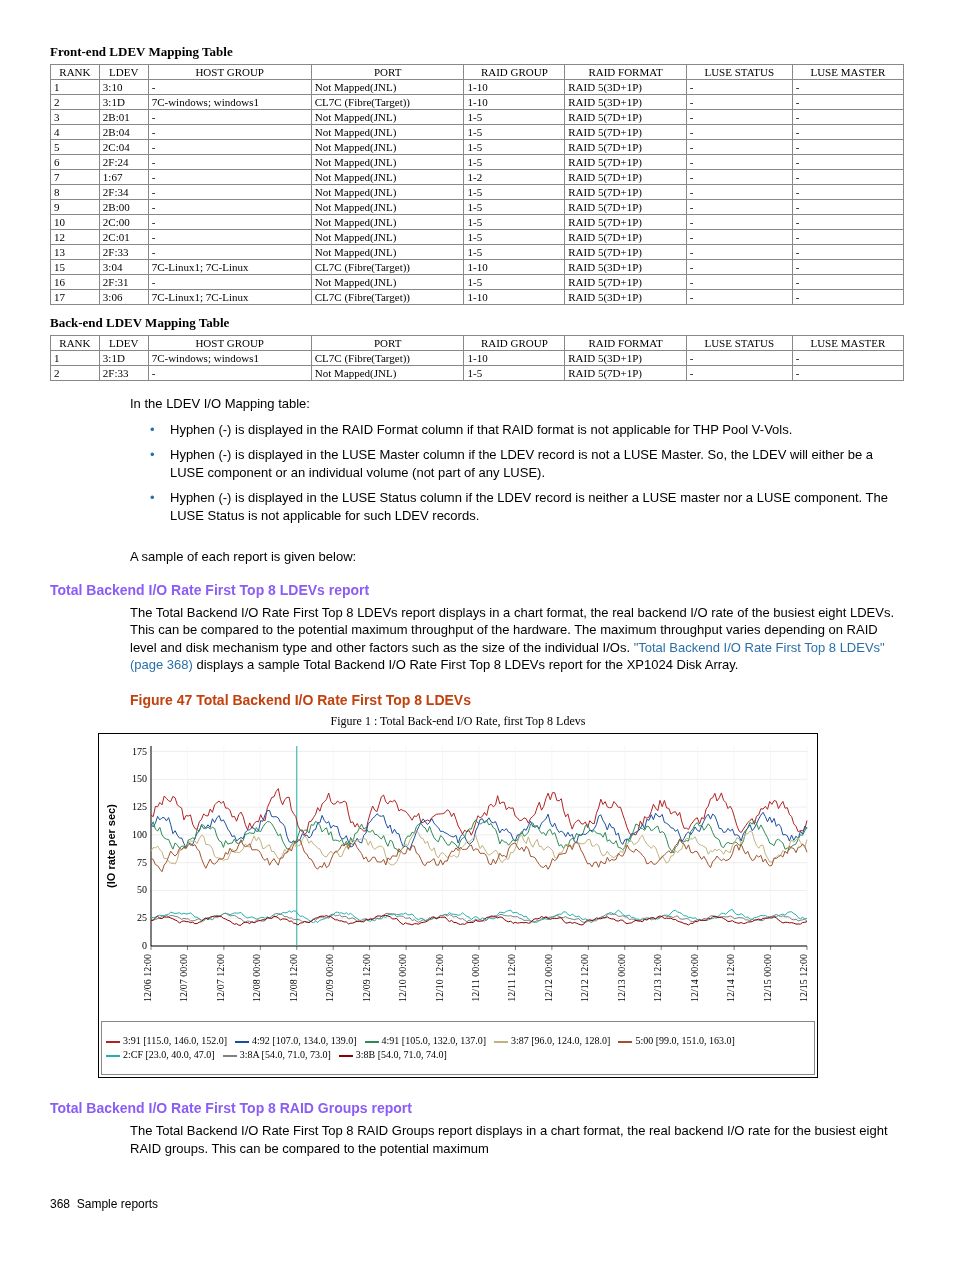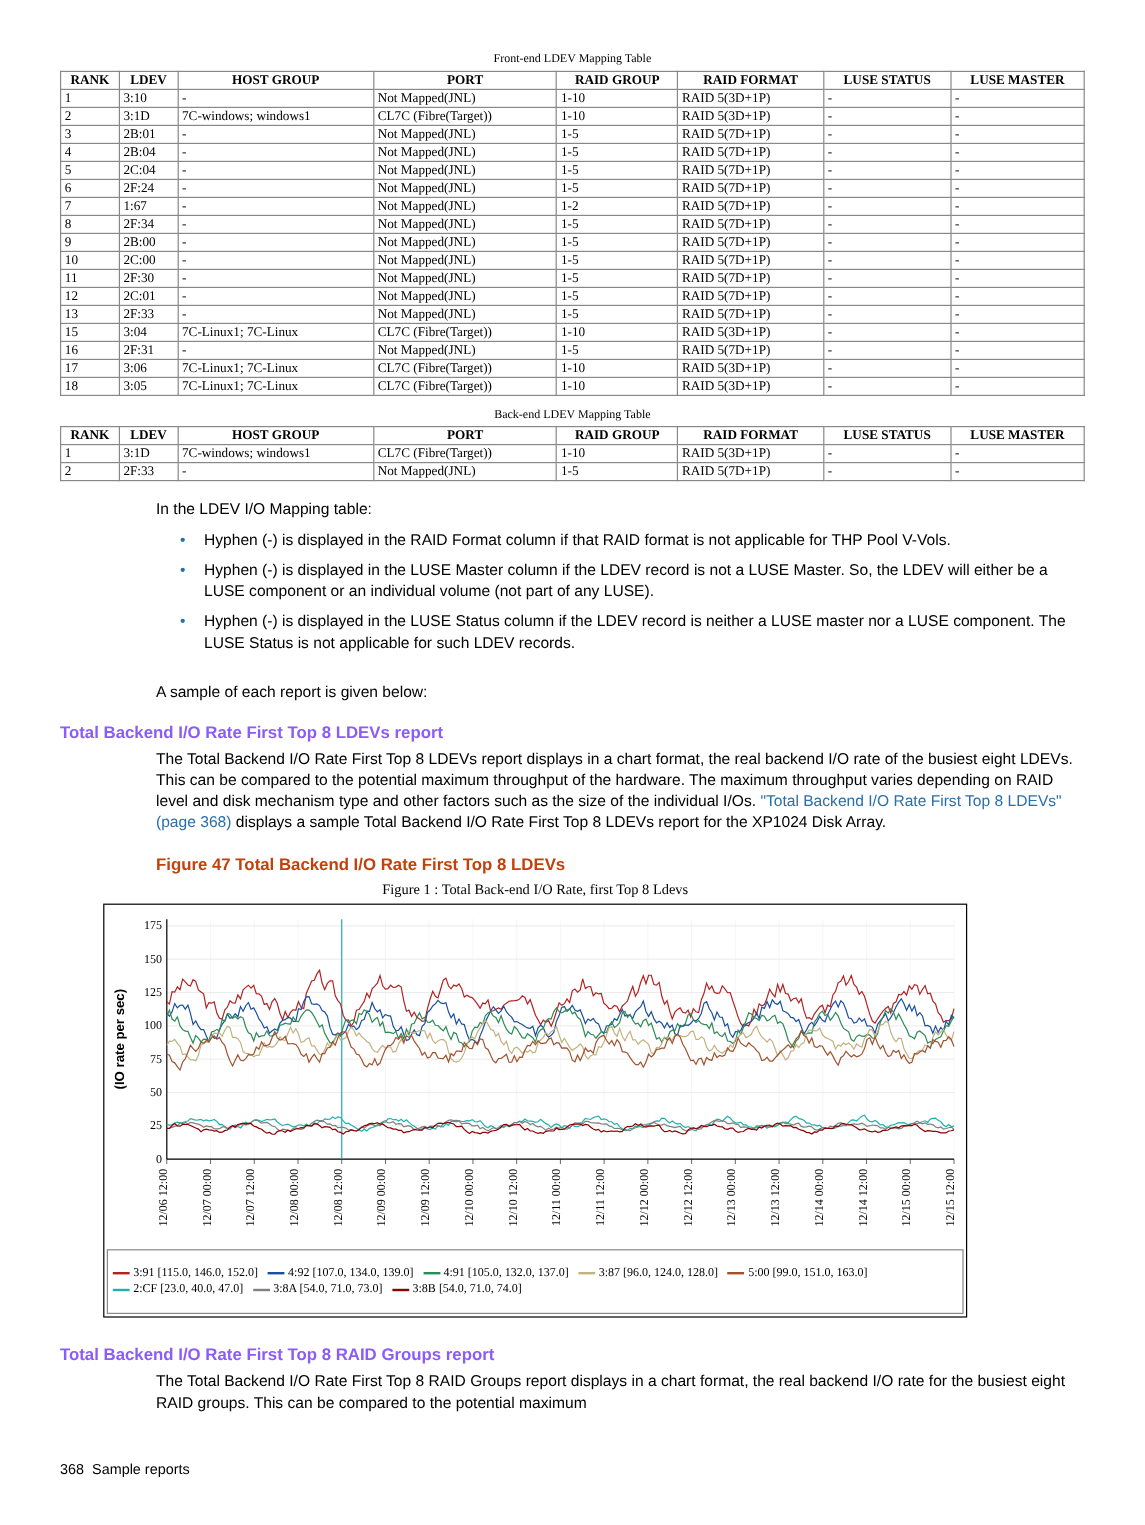--- a/index.html
+++ b/index.html
@@ -1,27 +1,27 @@
 <!DOCTYPE html>
 <html><head>
   <meta charset="utf-8">
   <style>
     body { font-family: Arial, Helvetica, sans-serif; font-size: 13px; color: #000; margin: 0; padding: 40px 50px; width: 854px; }
-    .table-caption { font-family: "Times New Roman", serif; font-size: 10px; font-weight: normal; text-align: center; margin: 4px 0; }
+    .table-caption { font-family: "Times New Roman", serif; font-size: 13px; font-weight: bold; text-align: left; margin: 4px 0; }
     table { border-collapse: collapse; width: 100%; font-family: "Times New Roman", serif; font-size: 11px; }
     th, td { border: 1px solid #888; padding: 1px 3px; text-align: left; vertical-align: top; }
-    th { font-weight: bold; text-align: center; }
+    th { font-weight: normal; text-align: center; }
     .body-text { margin: 14px 0 8px 80px; line-height: 1.35; }
     ul.bullets { margin: 0 0 24px 100px; padding: 0; list-style: none; }
     ul.bullets li { position: relative; padding-left: 20px; margin-bottom: 8px; line-height: 1.35; }
     ul.bullets li::before { content: "•"; color: #2a6fa8; position: absolute; left: 0; top: 0; }
     .section-head { color: #8b5cf6; font-size: 14px; margin: 16px 0 6px 0; font-weight: bold; }
     .link-inline { color: #2a6fa8; }
     .figcap { color: #c2410c; font-weight: bold; font-size: 14px; margin: 18px 0 6px 80px; }
-    .chart-wrap { margin-left: 36px; width: 720px; }
+    .chart-wrap { margin-left: 48px; width: 720px; }
     .chart-inner-title { font-family: "Times New Roman", serif; font-size: 12px; text-align: center; margin-bottom: 4px; }
     .chart-box { border: 1px solid #000; padding: 2px; }
     .legend-box { border: 1px solid #888; font-family: "Times New Roman", serif; font-size: 10px; padding: 12px 4px; margin-top: 2px; line-height: 1.4; }
     .legend-item { display: inline-block; margin-right: 8px; white-space: nowrap; }
     .legend-swatch { display: inline-block; width: 14px; height: 0; border-top: 2px solid; vertical-align: middle; margin-right: 3px; }
     .page-footer { margin-top: 40px; font-size: 12px; }
   </style>
 </head>
 <body>
 
@@ -134,30 +134,20 @@
         <td>10</td>
         <td>2C:00</td>
         <td>-</td>
         <td>Not Mapped(JNL)</td>
         <td>1-5</td>
         <td>RAID 5(7D+1P)</td>
         <td>-</td>
         <td>-</td>
       </tr>
       <tr>
-        <td>11</td>
-        <td>2F:30</td>
-        <td>-</td>
-        <td>Not Mapped(JNL)</td>
-        <td>1-5</td>
-        <td>RAID 5(7D+1P)</td>
-        <td>-</td>
-        <td>-</td>
-      </tr>
-      <tr>
         <td>12</td>
         <td>2C:01</td>
         <td>-</td>
         <td>Not Mapped(JNL)</td>
         <td>1-5</td>
         <td>RAID 5(7D+1P)</td>
         <td>-</td>
         <td>-</td>
       </tr>
       <tr>
@@ -186,30 +176,20 @@
         <td>-</td>
         <td>Not Mapped(JNL)</td>
         <td>1-5</td>
         <td>RAID 5(7D+1P)</td>
         <td>-</td>
         <td>-</td>
       </tr>
       <tr>
         <td>17</td>
         <td>3:06</td>
-        <td>7C-Linux1; 7C-Linux</td>
-        <td>CL7C (Fibre(Target))</td>
-        <td>1-10</td>
-        <td>RAID 5(3D+1P)</td>
-        <td>-</td>
-        <td>-</td>
-      </tr>
-      <tr>
-        <td>18</td>
-        <td>3:05</td>
         <td>7C-Linux1; 7C-Linux</td>
         <td>CL7C (Fibre(Target))</td>
         <td>1-10</td>
         <td>RAID 5(3D+1P)</td>
         <td>-</td>
         <td>-</td>
       </tr>
     </tbody>
 </table>
 

